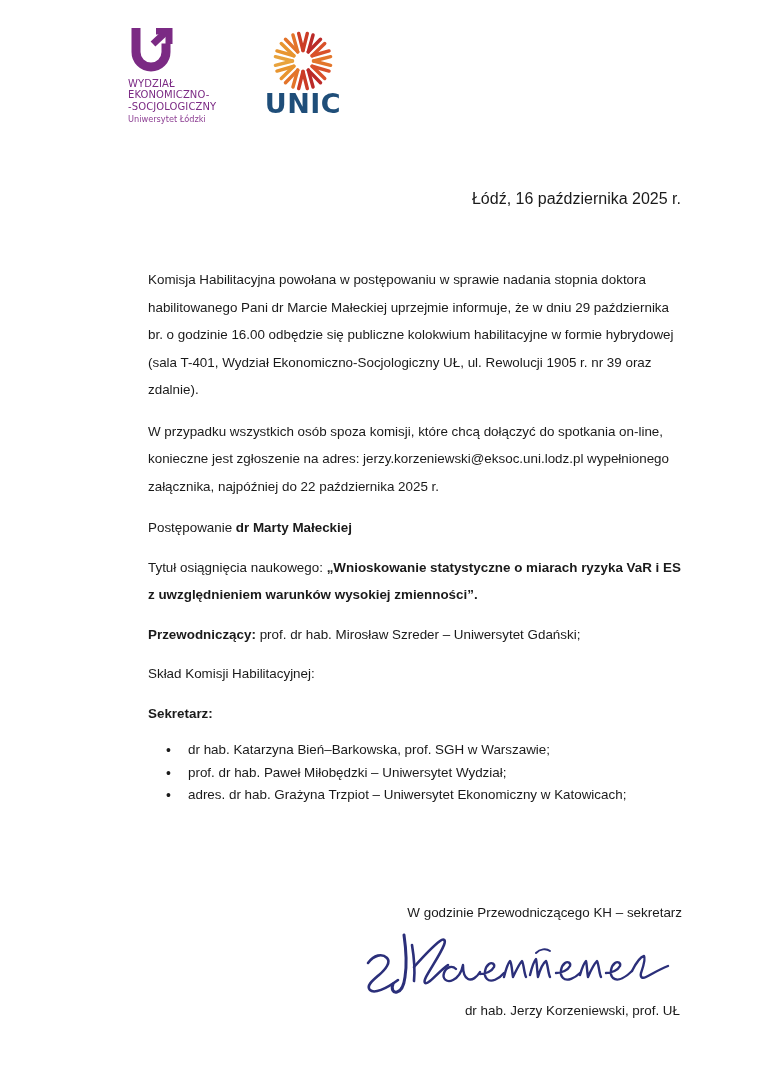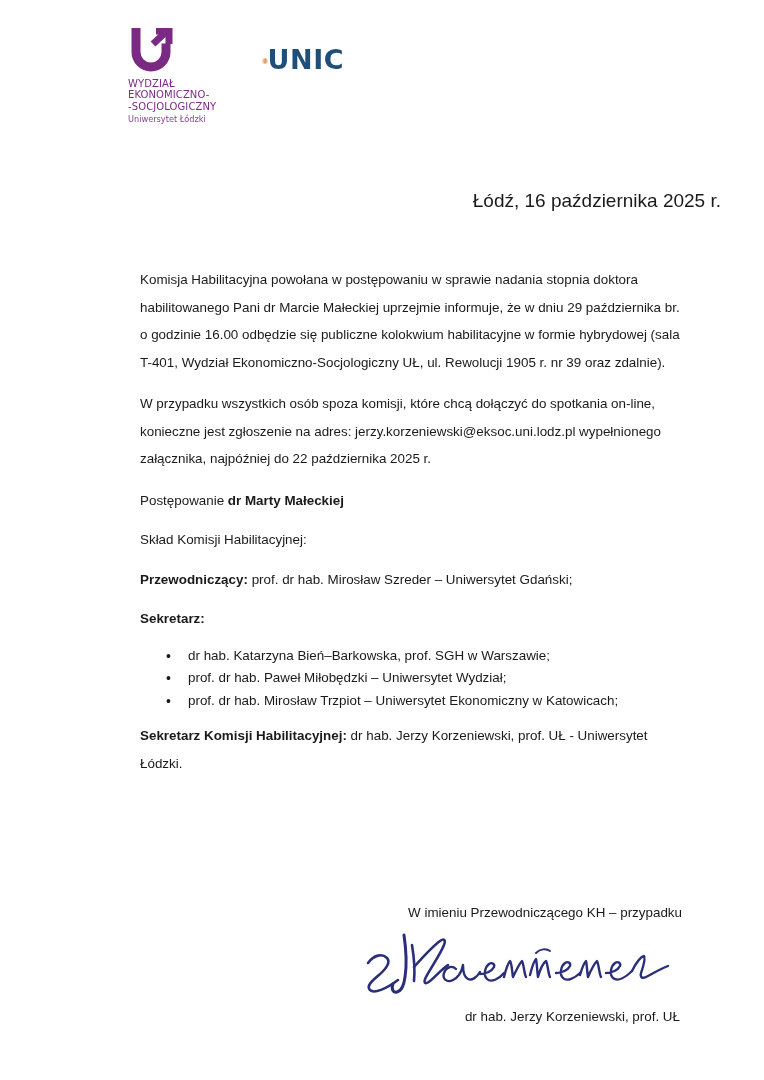--- a/index.html
+++ b/index.html
@@ -58,21 +58,21 @@
     font-family: "DejaVu Sans", sans-serif;
     font-size: 8.2px;
     line-height: 11px;
     color: #8d3f93;
     margin-top: 2px;
     white-space: nowrap;
   }
 
   .logo-unic {
     display: flex;
-    flex-direction: row;
+    flex-direction: column;
     align-items: center;
     width: 82px;
     margin-top: 2px;
     justify-content: space-between;
   }
   .logo-unic-mark {
     width: 62px;
     height: 62px;
   }
   .logo-unic-word {
@@ -85,35 +85,34 @@
     margin-top: -2px;
   }
 
   
   .date-line {
     position: absolute;
     left: 0;
     top: 190px;
     width: 681px;
     text-align: right;
-    font-size: 19px;
-    padding-left: 40px;
+    font-size: 16px;
   }
 
   .content {
     position: absolute;
     left: 136px;
     top: 266px;
     width: 546px;
   }
 
   .para {
     font-size: 13.4px;
     line-height: 27.5px;
-    margin: 0 0 14px 4px;
+    margin: 0 0 14px 12px;
     text-align: left;
   }
   .para.tight {
     margin-bottom: 12px;
   }
   .para b {
     font-weight: bold;
   }
 
   ul.reviewers {
@@ -154,21 +153,21 @@
   .signature-svg {
     position: absolute;
     right: 2px;
     top: 0;
     width: 320px;
     height: 72px;
   }
   .signoff-name {
     font-size: 13.4px;
     line-height: 20px;
-    margin-top: 8px;
+    margin-top: 2px;
     padding-right: 2px;
   }
 </style>
 </head>
 <body>
 
 <div class="page">
 
   <div class="logo-bar">
 
@@ -221,40 +220,40 @@
   <div class="date-line">Łódź, 16 października 2025 r.</div>
 
   <div class="content">
 
     <p class="para">Komisja Habilitacyjna powołana w postępowaniu w sprawie nadania stopnia doktora habilitowanego Pani dr Marcie Małeckiej uprzejmie informuje, że w dniu 29 października br. o godzinie 16.00 odbędzie się publiczne kolokwium habilitacyjne w formie hybrydowej (sala T-401, Wydział Ekonomiczno-Socjologiczny UŁ, ul. Rewolucji 1905 r. nr 39 oraz zdalnie).</p>
 
     <p class="para">W przypadku wszystkich osób spoza komisji, które chcą dołączyć do spotkania on-line, konieczne jest zgłoszenie na adres: jerzy.korzeniewski@eksoc.uni.lodz.pl wypełnionego załącznika, najpóźniej do 22 października 2025 r.</p>
 
     <p class="para tight"><span>Postępowanie </span><b>dr Marty Małeckiej</b></p>
 
+    <p class="para tight"><span>Tytuł osiągnięcia naukowego: </span><b>„Wnioskowanie statystyczne o miarach ryzyka VaR i ES z uwzględnieniem warunków wysokiej zmienności”.</b></p>
+
+    <p class="para tight"><b>Przewodniczący:</b><span> prof. dr hab. Mirosław Szreder – Uniwersytet Gdański;</span></p>
 
     <p class="para tight">Skład Komisji Habilitacyjnej:</p>
-
-    <p class="para tight"><b>Przewodniczący:</b><span> prof. dr hab. Mirosław Szreder – Uniwersytet Gdański;</span></p>
 
     <p class="para tight"><b>Sekretarz:</b></p>
 
     <ul class="reviewers">
       <li>dr hab. Katarzyna Bień–Barkowska, prof. SGH w Warszawie;</li>
       <li>prof. dr hab. Paweł Miłobędzki – Uniwersytet Wydział;</li>
-      <li>prof. dr hab. Mirosław Trzpiot – Uniwersytet Ekonomiczny w Katowicach;</li>
+      <li>adres. dr hab. Grażyna Trzpiot – Uniwersytet Ekonomiczny w Katowicach;</li>
     </ul>
 
 
-    <p class="para tight"><b>Sekretarz Komisji Habilitacyjnej:</b><span> dr hab. Jerzy Korzeniewski, prof. UŁ - Uniwersytet Łódzki.</span></p>
 
   </div>
 
   <div class="signoff">
-    <div class="signoff-line">W imieniu Przewodniczącego KH – przypadku</div>
+    <div class="signoff-line">W godzinie Przewodniczącego KH – sekretarz</div>
 
     <div class="signature-wrap">
       <svg class="signature-svg" viewBox="0 0 320 72">
         <g fill="none" stroke="#2b2f7a" stroke-linecap="round" stroke-linejoin="round">
           <path d="M8 36 C14 28, 22 26, 27 31 C31 35, 26 42, 19 48 C12 54, 6 59, 10 63 C14 67, 26 62, 38 53" stroke-width="2.6"></path>
           <path d="M44 8 C46 22, 47 38, 45 50 C44 58, 41 64, 37 65 C33 66, 31 62, 33 57" stroke-width="3"></path>
           <path d="M52 18 C54 30, 55 44, 54 54" stroke-width="2.6"></path>
           <path d="M54 40 C62 31, 72 20, 80 14 C84 11, 86 13, 84 18 C80 28, 70 42, 66 50 C63 56, 65 58, 70 54 C76 49, 82 42, 88 38" stroke-width="2.6"></path>
           <path d="M96 42 C92 38, 86 40, 84 46 C82 52, 87 56, 93 53 C99 50, 102 43, 103 38 C103 44, 104 50, 108 52 C112 54, 117 50, 120 45" stroke-width="2.4"></path>
           <path d="M120 47 C126 47, 132 44, 134 40 C135 37, 132 35, 129 37 C125 40, 123 48, 127 52 C131 56, 139 52, 144 46" stroke-width="2.4"></path>

